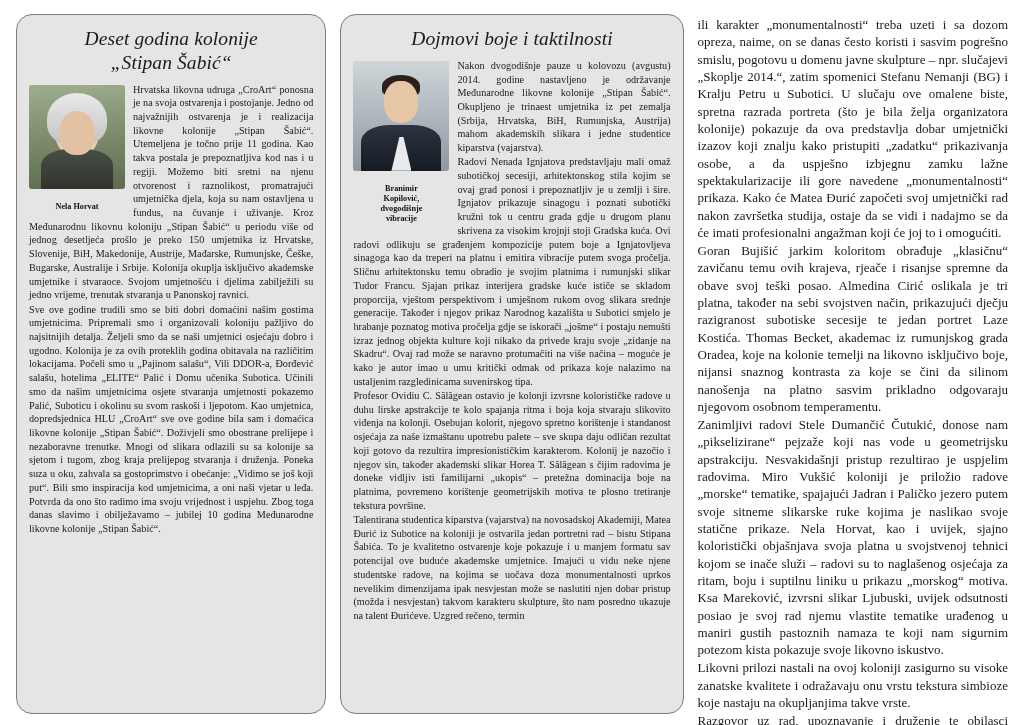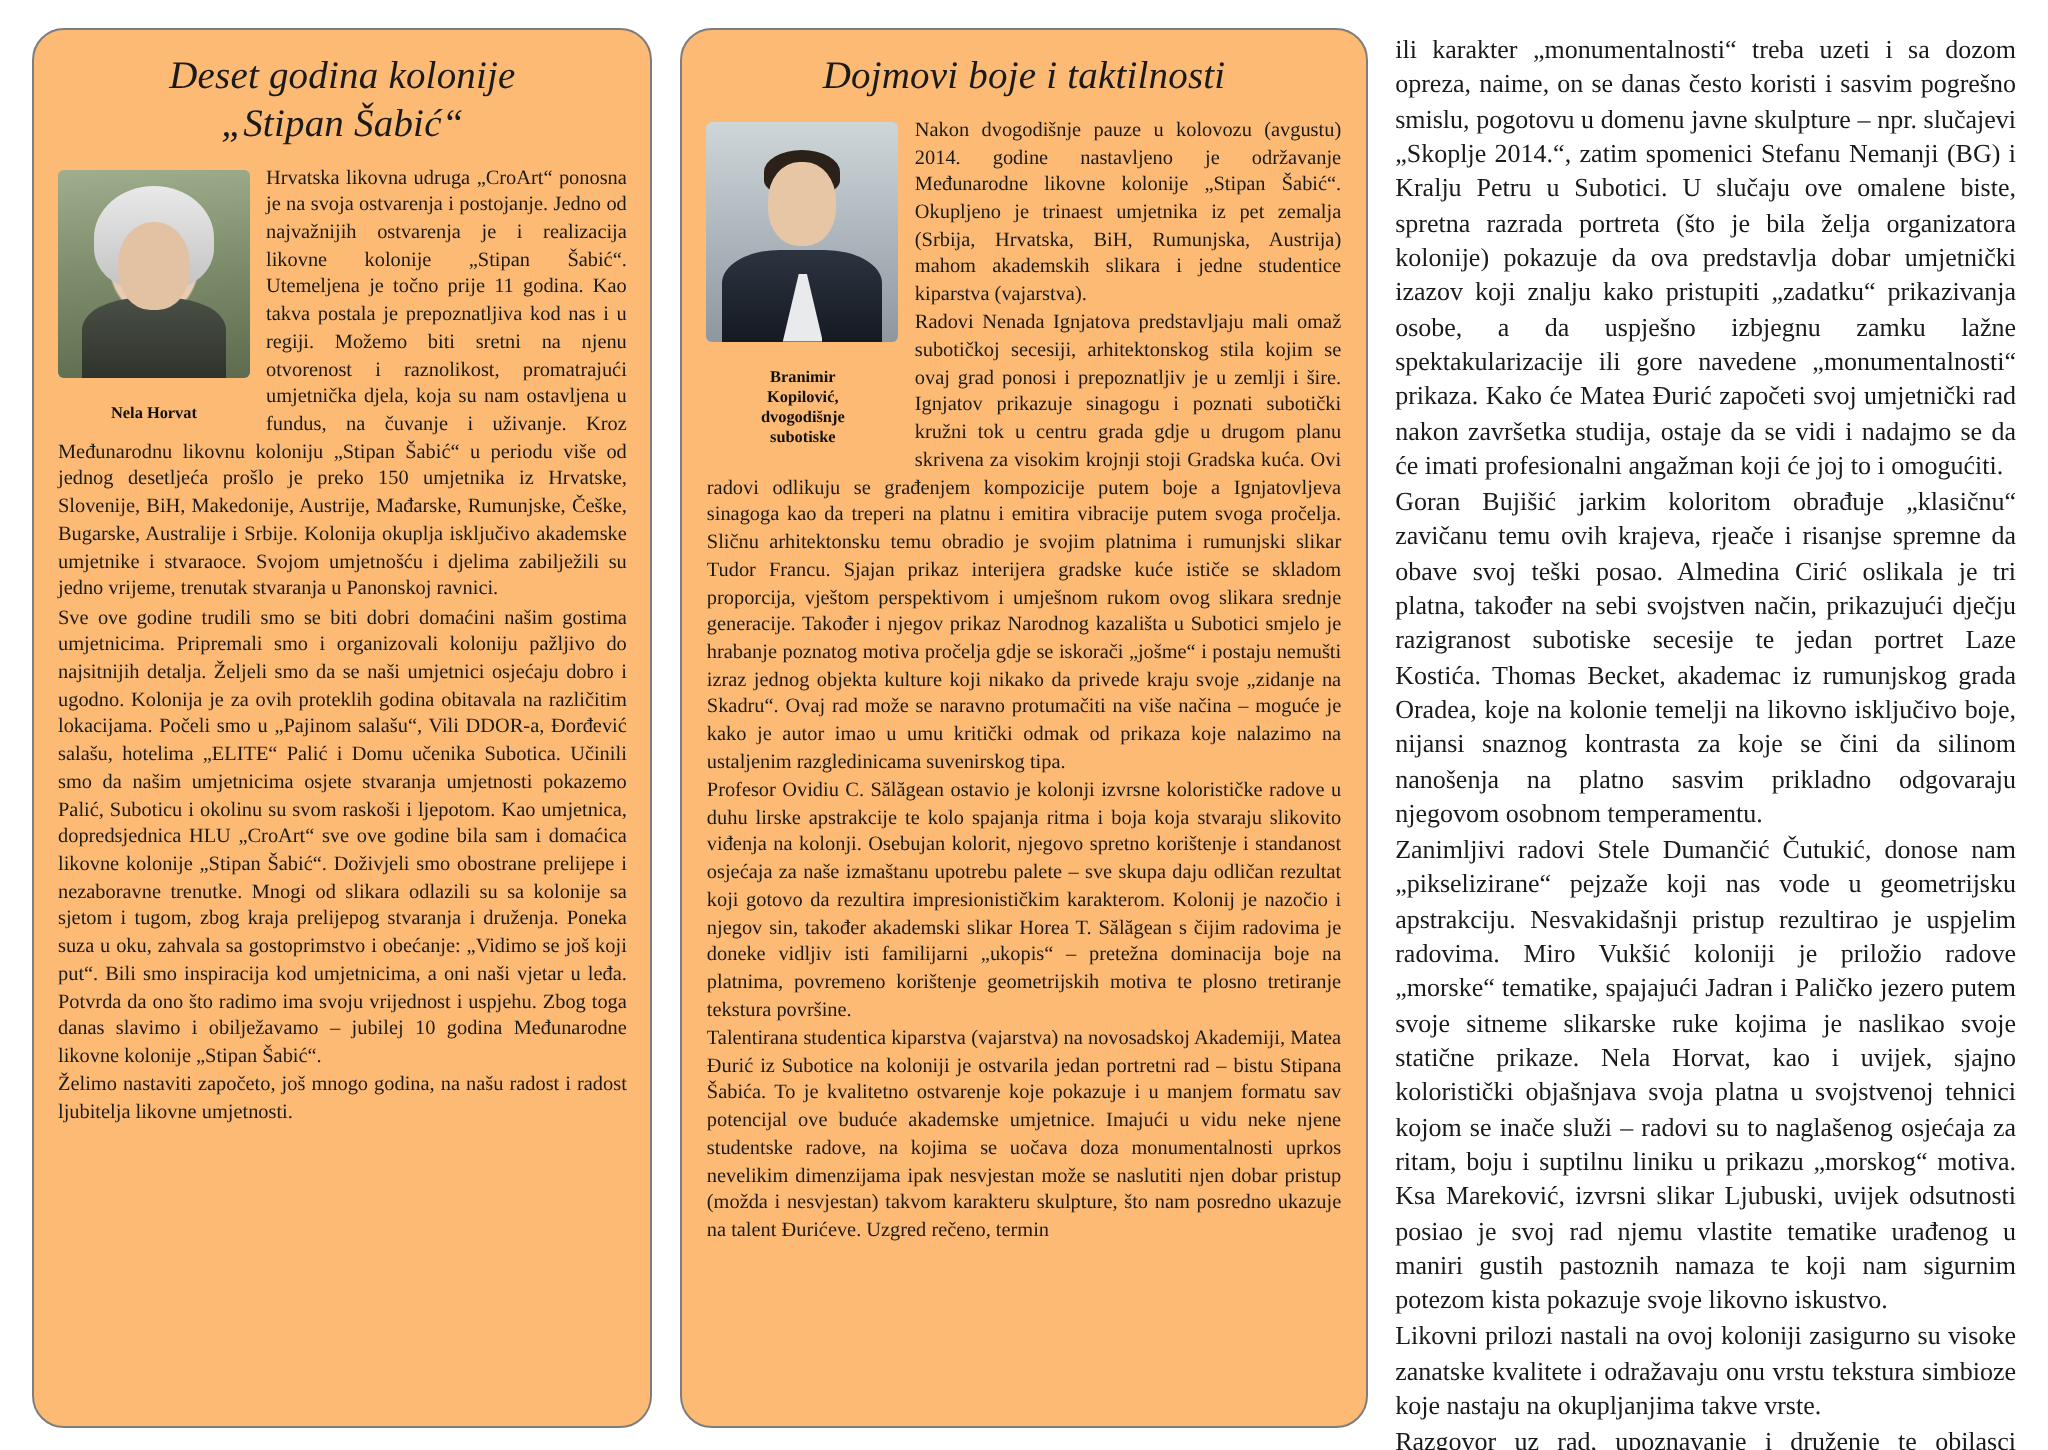--- a/index.html
+++ b/index.html
@@ -32,21 +32,21 @@
   .col-2 { width: 356px; }
   .col-3 { width: 322px; }
 
   .framed {
     border: 1px solid #7d7d7d;
     border-radius: 16px;
     padding: 10px 12px 12px 12px;
     box-sizing: border-box;
     height: 700px;
     overflow: hidden;
-    background: #fdba74;
+    background: #e5e5e5;
   }
 
   .article-title {
     font-family: "Liberation Serif", serif;
     font-style: italic;
     font-size: 19.5px;
     text-align: center;
     line-height: 1.22;
     margin: 2px 0 8px 0;
     letter-spacing: 0.1px;
@@ -160,21 +160,20 @@
         <div class="photo">
           <div class="portrait-1"></div>
           <div class="face1"></div>
         </div>
         <div class="caption">Nela Horvat</div>
       </div>
 
       <div class="body-text">
         <p>Hrvatska likovna udruga „CroArt“ ponosna je na svoja ostvarenja i postojanje. Jedno od najvažnijih ostvarenja je i realizacija likovne kolonije „Stipan Šabić“. Utemeljena je točno prije 11 godina. Kao takva postala je prepoznatljiva kod nas i u regiji. Možemo biti sretni na njenu otvorenost i raznolikost, promatrajući umjetnička djela, koja su nam ostavljena u fundus, na čuvanje i uživanje. Kroz Međunarodnu likovnu koloniju „Stipan Šabić“ u periodu više od jednog desetljeća prošlo je preko 150 umjetnika iz Hrvatske, Slovenije, BiH, Makedonije, Austrije, Mađarske, Rumunjske, Češke, Bugarske, Australije i Srbije. Kolonija okuplja isključivo akademske umjetnike i stvaraoce. Svojom umjetnošću i djelima zabilježili su jedno vrijeme, trenutak stvaranja u Panonskoj ravnici.</p>
         <p>Sve ove godine trudili smo se biti dobri domaćini našim gostima umjetnicima. Pripremali smo i organizovali koloniju pažljivo do najsitnijih detalja. Željeli smo da se naši umjetnici osjećaju dobro i ugodno. Kolonija je za ovih proteklih godina obitavala na različitim lokacijama. Počeli smo u „Pajinom salašu“, Vili DDOR-a, Đorđević salašu, hotelima „ELITE“ Palić i Domu učenika Subotica. Učinili smo da našim umjetnicima osjete stvaranja umjetnosti pokazemo Palić, Suboticu i okolinu su svom raskoši i ljepotom. Kao umjetnica, dopredsjednica HLU „CroArt“ sve ove godine bila sam i domaćica likovne kolonije „Stipan Šabić“. Doživjeli smo obostrane prelijepe i nezaboravne trenutke. Mnogi od slikara odlazili su sa kolonije sa sjetom i tugom, zbog kraja prelijepog stvaranja i druženja. Poneka suza u oku, zahvala sa gostoprimstvo i obećanje: „Vidimo se još koji put“. Bili smo inspiracija kod umjetnicima, a oni naši vjetar u leđa. Potvrda da ono što radimo ima svoju vrijednost i uspjehu. Zbog toga danas slavimo i obilježavamo – jubilej 10 godina Međunarodne likovne kolonije „Stipan Šabić“.</p>
-        <p>Želimo nastaviti započeto, još mnogo godina, na našu radost i radost ljubitelja likovne umjetnosti.</p>
       </div>
     </div>
   </div>
 
   <div class="col col-2">
     <div class="framed">
       <div class="article-title">
         <span>Dojmovi boje i taktilnosti</span>
       </div>
 
@@ -184,21 +183,21 @@
             <div class="suit"></div>
             <div class="shirt"></div>
             <div class="hair2"></div>
             <div class="face2"></div>
           </div>
         </div>
         <div class="caption">
           <div>Branimir</div>
           <div>Kopilović,</div>
           <div>dvogodišnje</div>
-          <div>subotiske</div>
+          <div>vibracije</div>
         </div>
       </div>
 
       <div class="body-text">
         <p>Nakon dvogodišnje pauze u kolovozu (avgustu) 2014. godine nastavljeno je održavanje Međunarodne likovne kolonije „Stipan Šabić“. Okupljeno je trinaest umjetnika iz pet zemalja (Srbija, Hrvatska, BiH, Rumunjska, Austrija) mahom akademskih slikara i jedne studentice kiparstva (vajarstva).</p>
         <p>Radovi Nenada Ignjatova predstavljaju mali omaž subotičkoj secesiji, arhitektonskog stila kojim se ovaj grad ponosi i prepoznatljiv je u zemlji i šire. Ignjatov prikazuje sinagogu i poznati subotički kružni tok u centru grada gdje u drugom planu skrivena za visokim krojnji stoji Gradska kuća. Ovi radovi odlikuju se građenjem kompozicije putem boje a Ignjatovljeva sinagoga kao da treperi na platnu i emitira vibracije putem svoga pročelja. Sličnu arhitektonsku temu obradio je svojim platnima i rumunjski slikar Tudor Francu. Sjajan prikaz interijera gradske kuće ističe se skladom proporcija, vještom perspektivom i umješnom rukom ovog slikara srednje generacije. Također i njegov prikaz Narodnog kazališta u Subotici smjelo je hrabanje poznatog motiva pročelja gdje se iskorači „jošme“ i postaju nemušti izraz jednog objekta kulture koji nikako da privede kraju svoje „zidanje na Skadru“. Ovaj rad može se naravno protumačiti na više načina – moguće je kako je autor imao u umu kritički odmak od prikaza koje nalazimo na ustaljenim razgledinicama suvenirskog tipa.</p>
         <p>Profesor Ovidiu C. Sălăgean ostavio je kolonji izvrsne kolorističke radove u duhu lirske apstrakcije te kolo spajanja ritma i boja koja stvaraju slikovito viđenja na kolonji. Osebujan kolorit, njegovo spretno korištenje i standanost osjećaja za naše izmaštanu upotrebu palete – sve skupa daju odličan rezultat koji gotovo da rezultira impresionističkim karakterom. Kolonij je nazočio i njegov sin, također akademski slikar Horea T. Sălăgean s čijim radovima je doneke vidljiv isti familijarni „ukopis“ – pretežna dominacija boje na platnima, povremeno korištenje geometrijskih motiva te plosno tretiranje tekstura površine.</p>
         <p>Talentirana studentica kiparstva (vajarstva) na novosadskoj Akademiji, Matea Đurić iz Subotice na koloniji je ostvarila jedan portretni rad – bistu Stipana Šabića. To je kvalitetno ostvarenje koje pokazuje i u manjem formatu sav potencijal ove buduće akademske umjetnice. Imajući u vidu neke njene studentske radove, na kojima se uočava doza monumentalnosti uprkos nevelikim dimenzijama ipak nesvjestan može se naslutiti njen dobar pristup (možda i nesvjestan) takvom karakteru skulpture, što nam posredno ukazuje na talent Đurićeve. Uzgred rečeno, termin</p>
       </div>
     </div>

